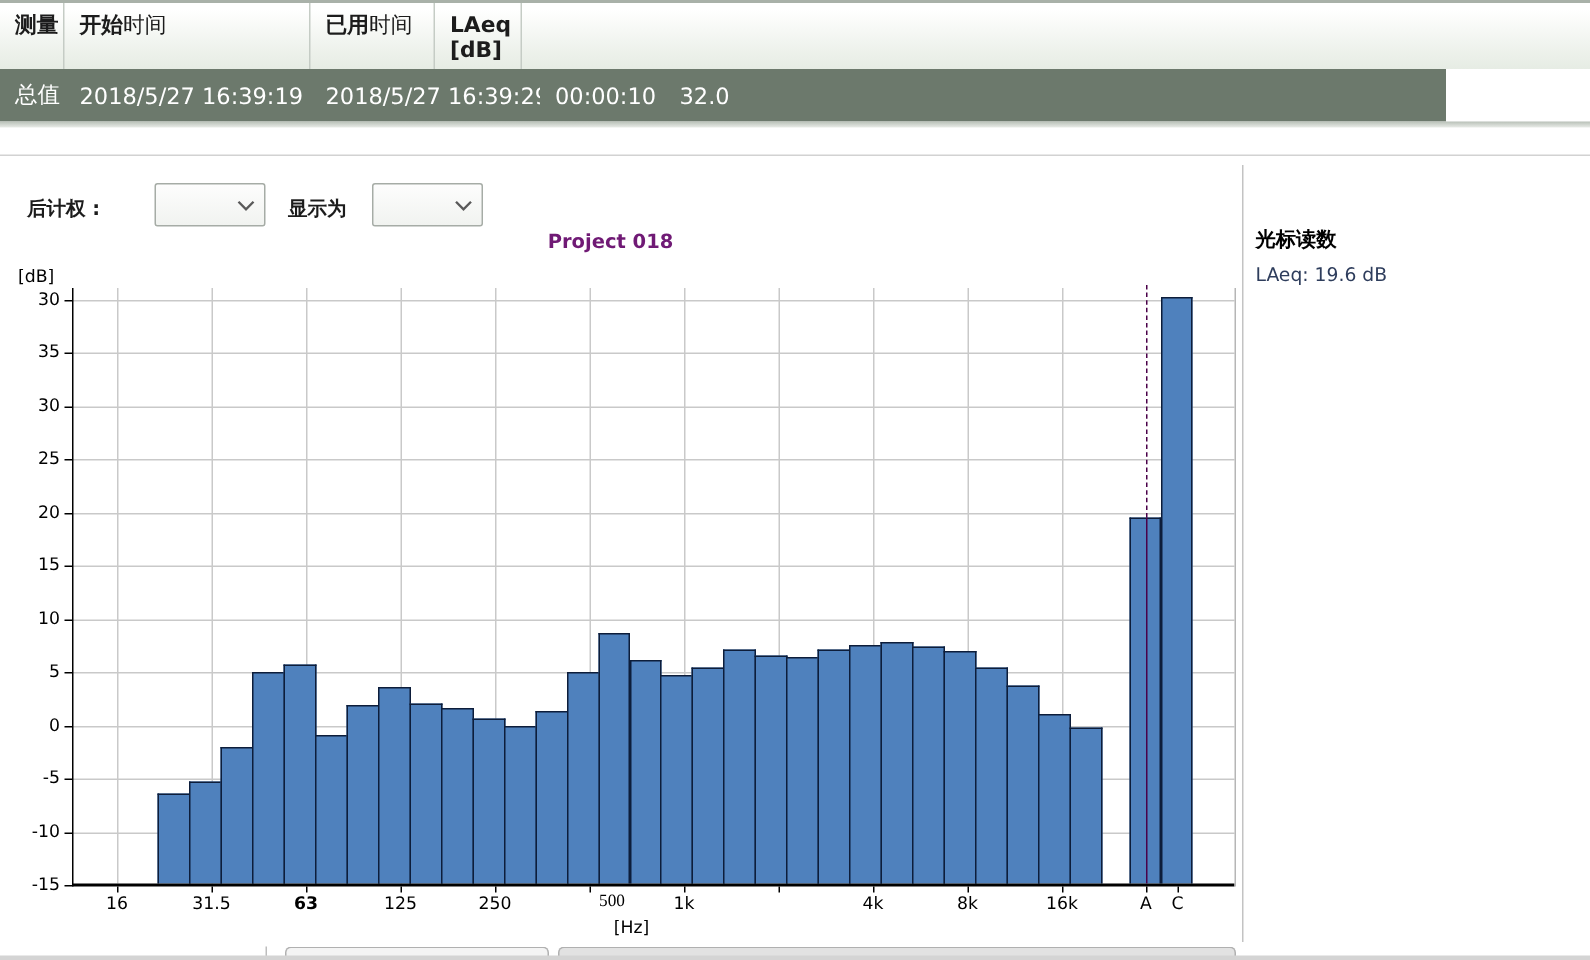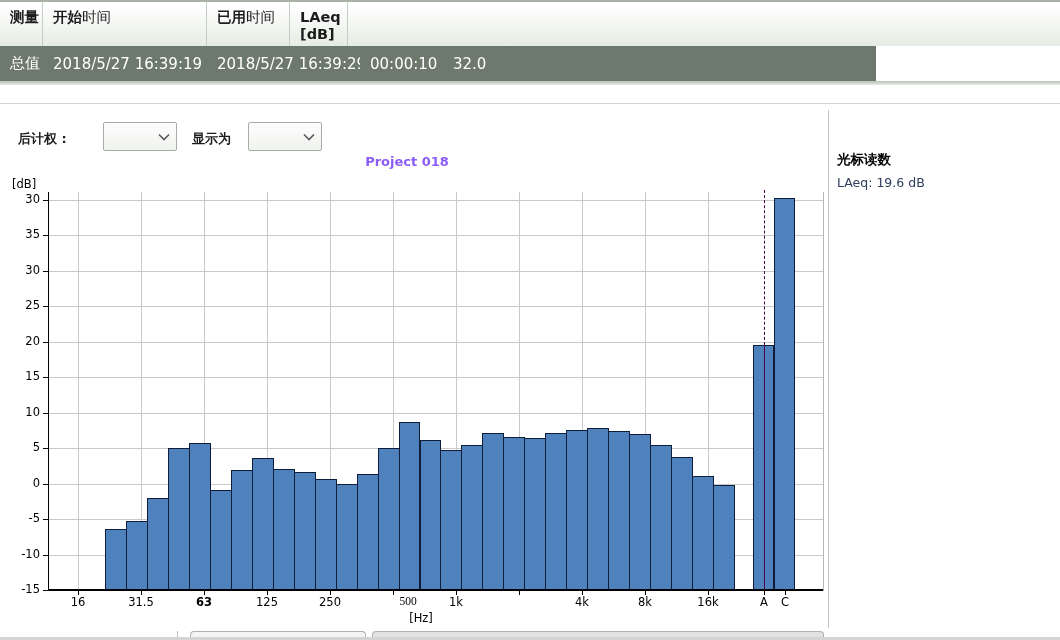--- a/index.html
+++ b/index.html
@@ -26,21 +26,21 @@
     font-size:14.5px;color:#1c1c1c;line-height:1.15;
     white-space:nowrap;overflow:hidden;
   }
   .col-w0{width:43px;} .col-w1{width:164px;} .col-w2{width:153px;}
   .col-w3{width:83px;} .col-w4{width:58px;}
   .col-fill{flex:1;border-right:none !important;}
   .hb{font-weight:bold;}
   .hn{font-weight:normal;}
 
   .tbl-row{
-    left:0;top:46px;width:876px;height:35px;
+    left:0;top:46px;width:964px;height:35px;
     background:#6c796c;
     color:#ffffff;font-size:15px;
     display:flex;align-items:center;
   }
   .tbl-row .cell{box-sizing:border-box;padding-left:10px;white-space:nowrap;overflow:hidden;}
   .row-shadow{
     left:0;top:81px;width:1060px;height:4px;
     background:linear-gradient(#b8c0b7,#e9ece8);
   }
   .section-line{
@@ -57,21 +57,21 @@
     background:linear-gradient(#fdfdfd,#f1f3f0);
     display:flex;align-items:center;justify-content:space-between;
     padding:0 6px 0 6px;cursor:default;
   }
   .dropdown .val{font-size:12px;color:#222;}
   .chev{width:12px;height:8px;flex:0 0 auto;}
 
   
   .chart-title{
     left:0;top:154px;width:814px;text-align:center;
-    font-size:13px;font-weight:bold;color:#8b5cf6;
+    font-size:13px;font-weight:bold;color:#701a75;
   }
   #plot-layer .gridh{position:absolute;height:1px;background:#c9c9c9;}
   #plot-layer .gridv{position:absolute;width:1px;background:#c9c9c9;}
   #plot-layer .ylab{position:absolute;width:38px;text-align:right;font-size:11.5px;color:#000;}
   #plot-layer .xlab{position:absolute;width:56px;text-align:center;font-size:11.5px;color:#000;}
   #plot-layer .ytick{position:absolute;width:5px;height:1px;background:#000;}
   #plot-layer .xtick{position:absolute;width:1px;height:4px;background:#000;}
   #plot-layer .bar{
     position:absolute;box-sizing:border-box;
     border:1.4px solid #0d1d3a;border-bottom:none;

